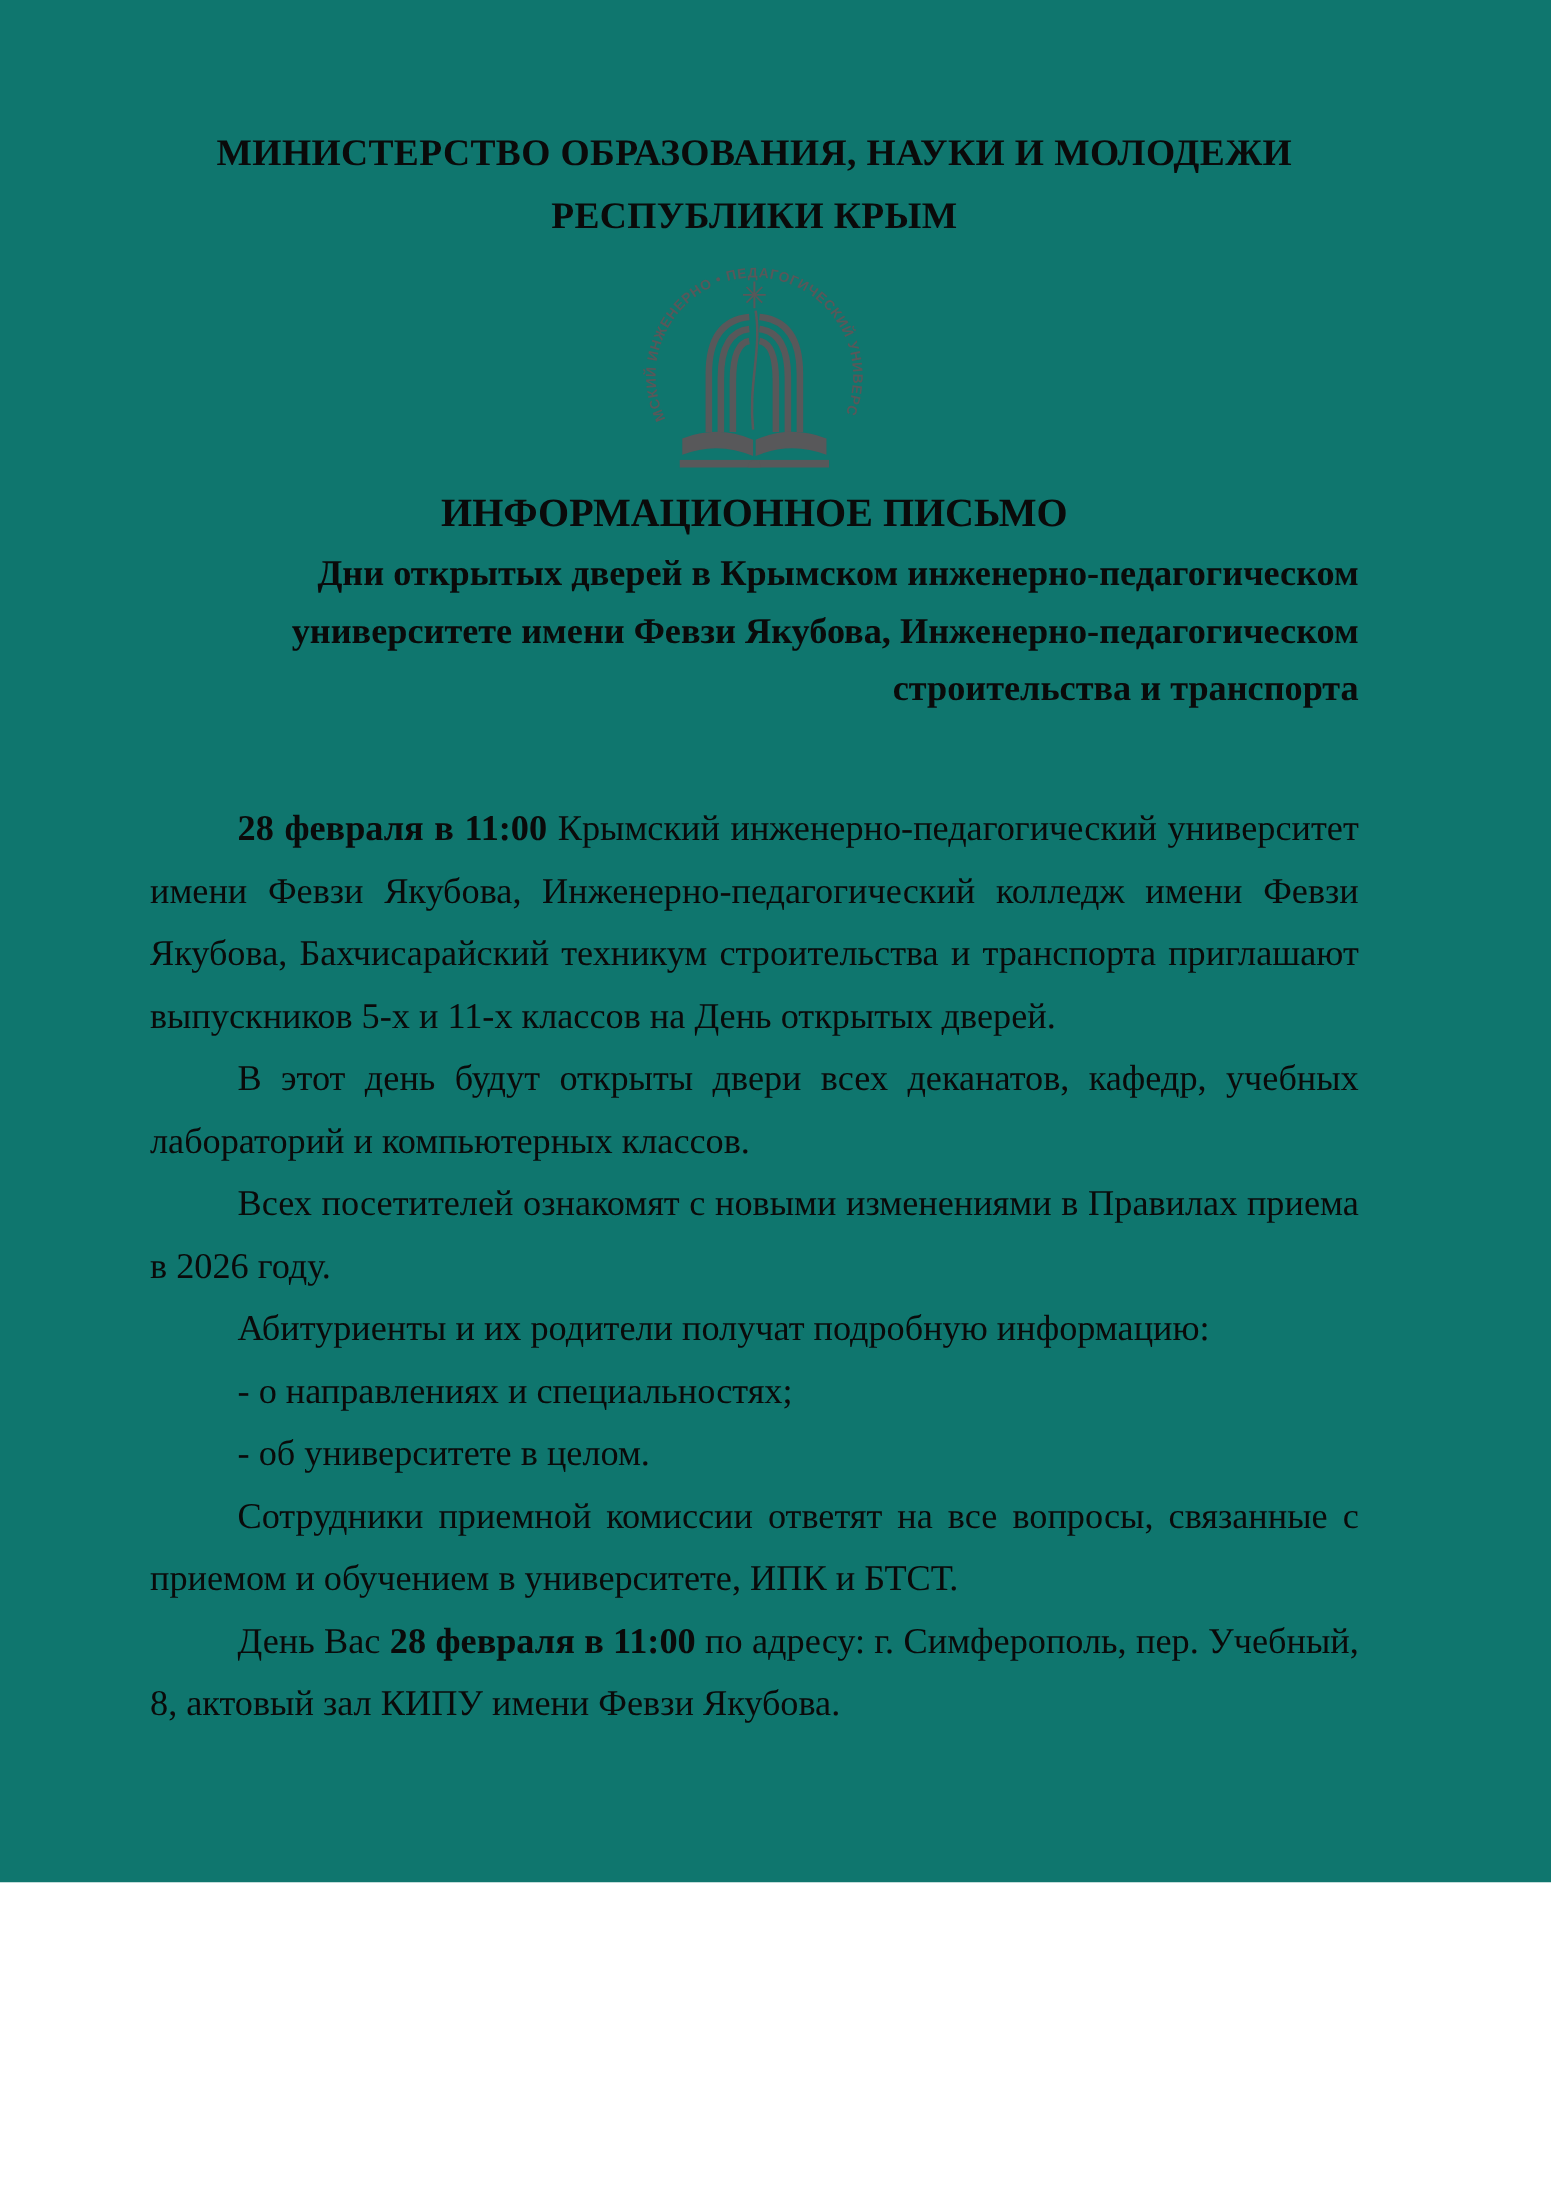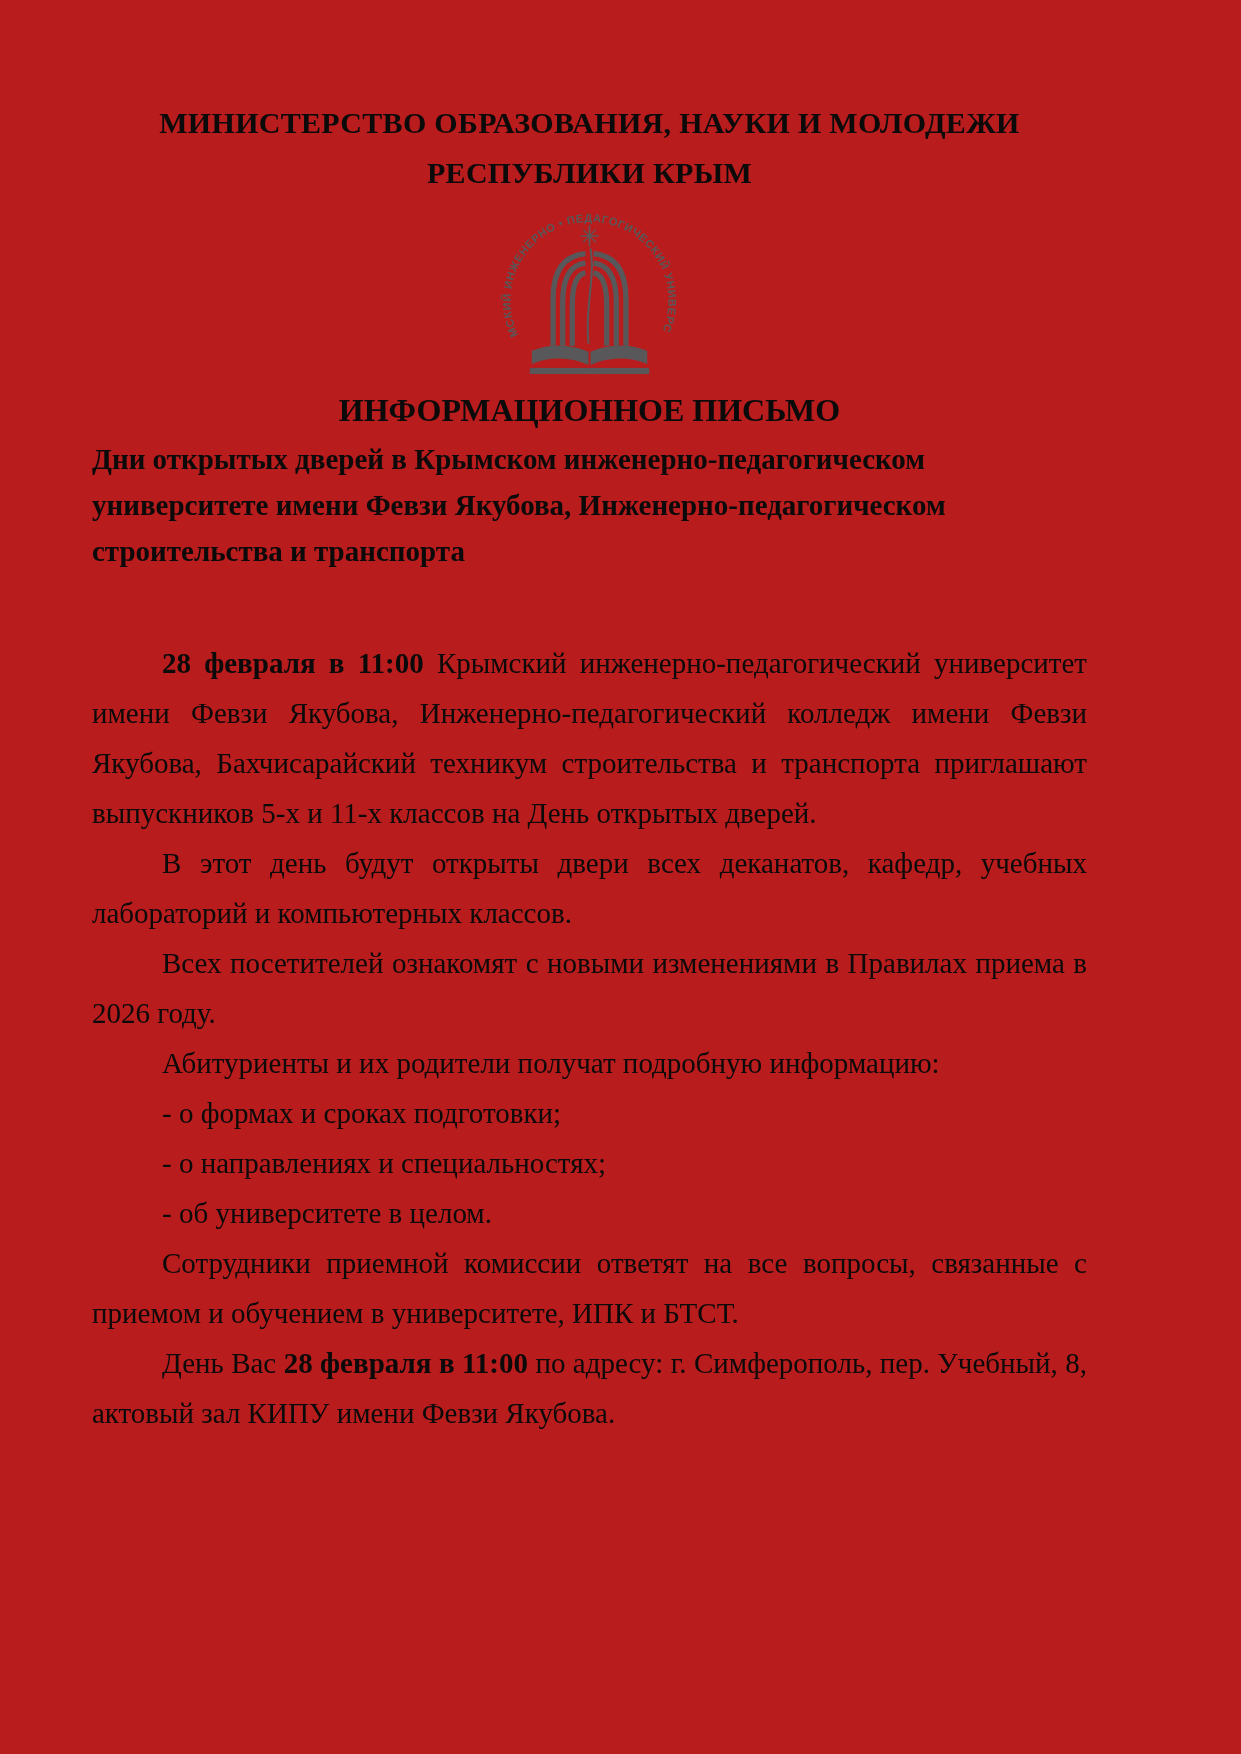--- a/index.html
+++ b/index.html
@@ -1,24 +1,24 @@
 <!DOCTYPE html>
 <html><head>
 <meta charset="utf-8">
 <style>
   html, body { margin: 0; padding: 0; background: #ffffff; }
   .page {
     position: relative;
     width: 1241px;
-    height: 1754px;
-    background: #b91c1c;
+    height: 1506px;
+    background: #0f766e;
     color: #0a0a0a;
     font-family: "Liberation Serif", "DejaVu Serif", serif;
     box-sizing: border-box;
-    padding: 98px 154px 0 92px;
+    padding: 98px 154px 0 120px;
     overflow: hidden;
   }
   .ministry {
     text-align: center;
     font-weight: bold;
     font-size: 30px;
     line-height: 50px;
     letter-spacing: 0.3px;
   }
   .logo-wrap {
@@ -34,21 +34,21 @@
     letter-spacing: 0.6px;
   }
   .doc-type {
     text-align: center;
     font-weight: bold;
     font-size: 32px;
     line-height: 44px;
     margin: 14px 0 0 0;
   }
   .doc-title {
-    text-align: left;
+    text-align: right;
     font-weight: bold;
     font-size: 29px;
     line-height: 46px;
     margin: 4px 0 16px 0;
   }
   .body-text { margin-top: 64px; }
   .body-text p {
     font-size: 29px;
     line-height: 50px;
     text-align: justify;
@@ -112,20 +112,19 @@
     <div>Дни открытых дверей в Крымском инженерно-педагогическом</div>
     <div>университете имени Февзи Якубова, Инженерно-педагогическом</div>
     <div>строительства и транспорта</div>
   </div>
 
   <div class="body-text">
     <p><b>28 февраля в 11:00</b><span> Крымский инженерно-педагогический университет имени Февзи Якубова, Инженерно-педагогический колледж имени Февзи Якубова, Бахчисарайский техникум строительства и транспорта приглашают выпускников 5-х и 11-х классов на День открытых дверей.</span></p>
     <p>В этот день будут открыты двери всех деканатов, кафедр, учебных лабораторий и компьютерных классов.</p>
     <p>Всех посетителей ознакомят с новыми изменениями в Правилах приема в 2026 году.</p>
     <p>Абитуриенты и их родители получат подробную информацию:</p>
-    <p class="no-justify">- о формах и сроках подготовки;</p>
     <p class="no-justify">- о направлениях и специальностях;</p>
     <p class="no-justify">- об университете в целом.</p>
     <p>Сотрудники приемной комиссии ответят на все вопросы, связанные с приемом и обучением в университете, ИПК и БТСТ.</p>
     <p><span>День Вас </span><b>28 февраля в 11:00</b><span> по адресу: г. Симферополь, пер. Учебный, 8, актовый зал КИПУ имени Февзи Якубова.</span></p>
   </div>
 
 </div>
 
 </body></html>

